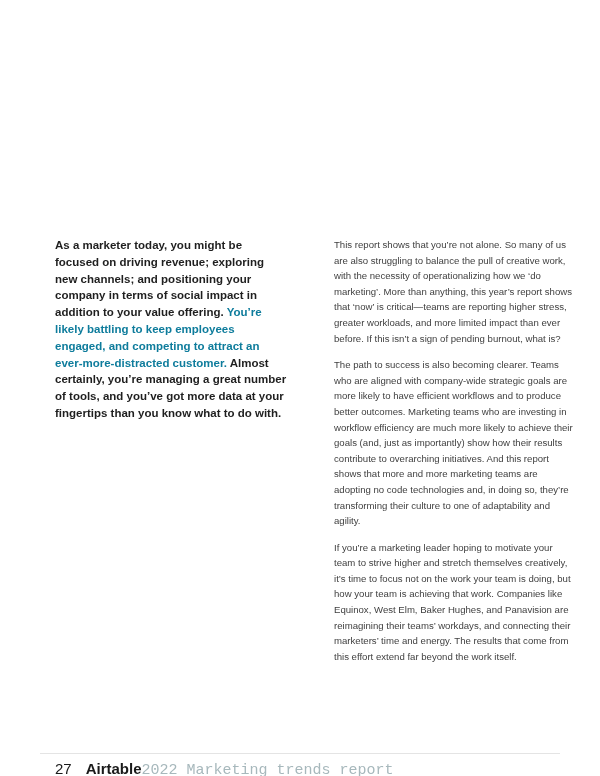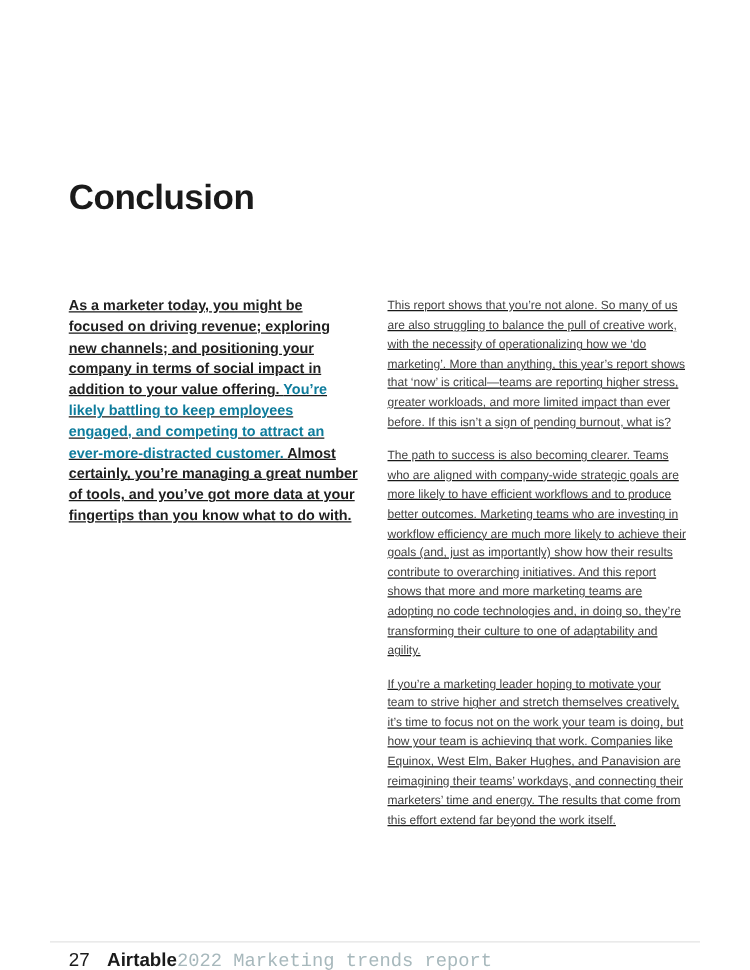--- a/index.html
+++ b/index.html
@@ -23,32 +23,31 @@
     color: #1a1a1a;
   }
 
   .columns {
     position: absolute;
     left: 55px;
     top: 237px;
     width: 496px;
     display: flex;
     align-items: flex-start;
-    text-decoration: underline;
   }
   .col-left { width: 233px; margin-right: 22px; flex: none; }
   .intro {
     font-size: 11.5px;
     font-weight: 700;
     line-height: 16.8px;
     color: #1f1f1f;
   }
   .intro .teal { color: #0e7c9c; }
 
-  .col-right { width: 241px; flex: none; }
+  .col-right { width: 241px; flex: none; margin-left: 24px; }
   .body-p {
     font-size: 9.6px;
     line-height: 15.6px;
     color: #414141;
     margin-bottom: 11px;
   }
   .body-p:last-child { margin-bottom: 0; }
 
   .footer-rule {
     position: absolute;
@@ -69,21 +68,20 @@
   }
   .footer-left { color: #1a1a1a; }
   .footer-left .brand { font-weight: 700; margin-left: 14px; }
   .footer-right { color: #a7b8bc; font-family: Liberation Mono, monospace; }
 </style>
 </head>
 <body>
 
 <div class="page">
 
-  <h1 class="heading">Conclusion</h1>
 
   <div class="columns">
 
     <div class="col-left">
       <p class="intro"><span class="dark">As a marketer today, you might be focused on driving revenue; exploring new channels; and positioning your company in terms of social impact in addition to your value offering. </span><span class="teal">You’re likely battling to keep employees engaged, and competing to attract an ever-more-distracted customer. </span><span class="dark">Almost certainly, you’re managing a great number of tools, and you’ve got more data at your fingertips than you know what to do with.</span></p>
     </div>
 
     <div class="col-right">
       <p class="body-p">This report shows that you’re not alone. So many of us are also struggling to balance the pull of creative work, with the necessity of operationalizing how we ‘do marketing’. More than anything, this year’s report shows that ‘now’ is critical—teams are reporting higher stress, greater workloads, and more limited impact than ever before. If this isn’t a sign of pending burnout, what is?</p>
       <p class="body-p">The path to success is also becoming clearer. Teams who are aligned with company-wide strategic goals are more likely to have efficient workflows and to produce better outcomes. Marketing teams who are investing in workflow efficiency are much more likely to achieve their goals (and, just as importantly) show how their results contribute to overarching initiatives. And this report shows that more and more marketing teams are adopting no code technologies and, in doing so, they’re transforming their culture to one of adaptability and agility.</p>

